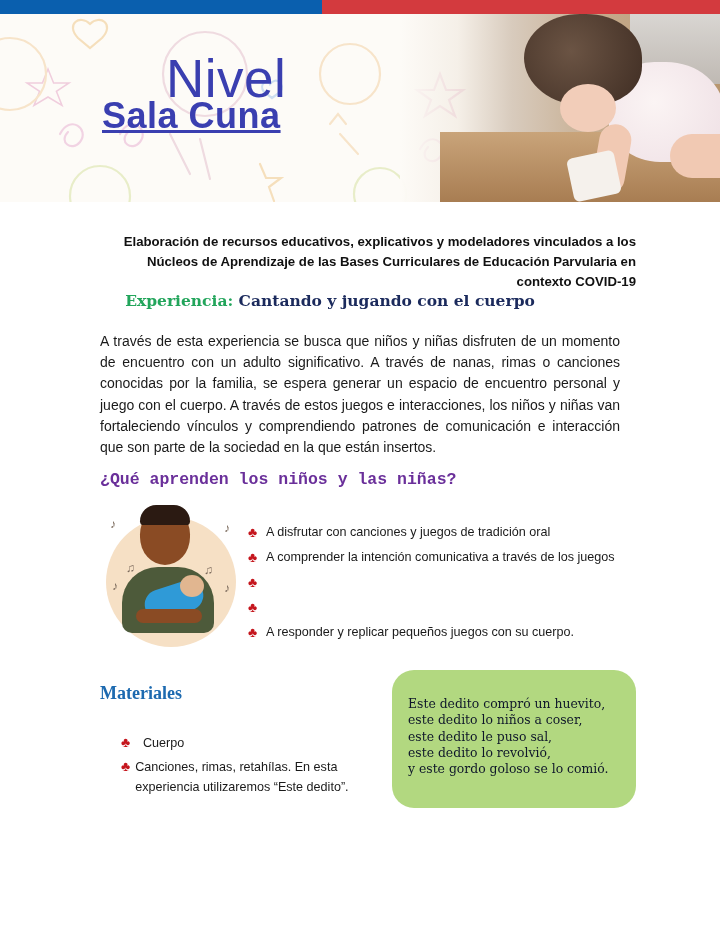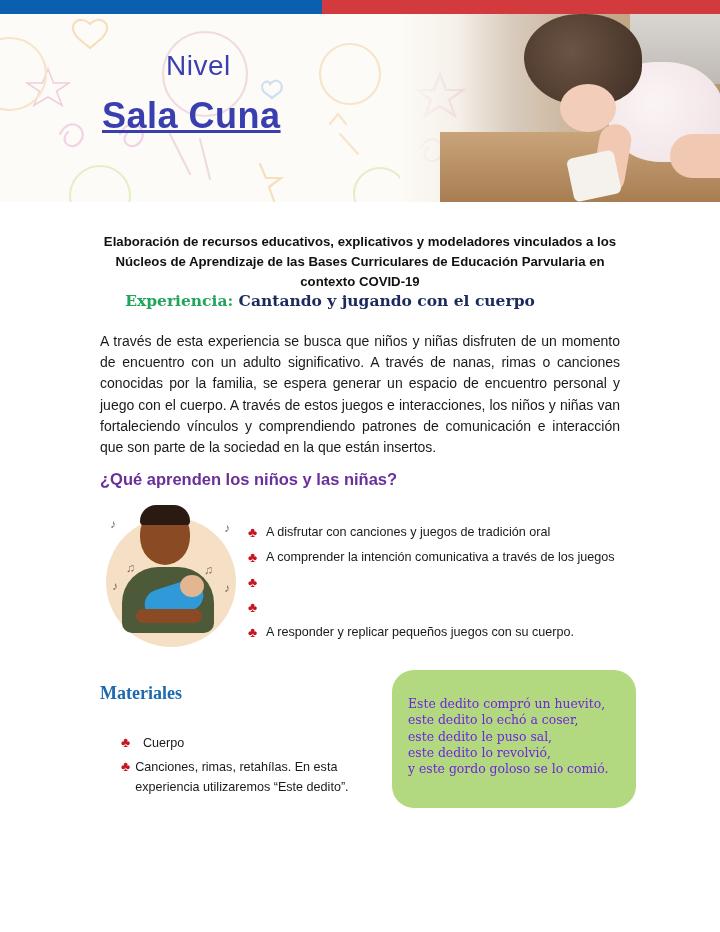--- a/index.html
+++ b/index.html
@@ -19,31 +19,31 @@
   }
   .banner-photo .wall { position: absolute; right: 0; top: 0; width: 90px; height: 70px; background: linear-gradient(180deg,#d9d6d2,#bfb9b3); }
   .banner-photo .floor { position: absolute; left: 40px; right: 0; bottom: 0; height: 70px; background: linear-gradient(180deg,#c9a47a,#a87d52); }
   .baby-hair { position: absolute; left: 124px; top: 0px; width: 118px; height: 92px; border-radius: 50% 50% 45% 55%; background: radial-gradient(circle at 40% 40%, #6b5444, #3e2c22); }
   .baby-face { position: absolute; left: 160px; top: 70px; width: 56px; height: 48px; border-radius: 50%; background: #f2cdb9; }
   .baby-body { position: absolute; left: 208px; top: 48px; width: 116px; height: 100px; border-radius: 40% 50% 40% 45%; background: radial-gradient(circle at 40% 40%, #fbf4f4, #eedfe4); }
   .baby-arm { position: absolute; left: 196px; top: 110px; width: 32px; height: 70px; border-radius: 18px; background: #f1c9b3; transform: rotate(10deg); }
   .baby-leg { position: absolute; left: 270px; top: 120px; width: 80px; height: 44px; border-radius: 24px; background: #f1c9b3; }
   .cloth { position: absolute; left: 170px; top: 140px; width: 48px; height: 44px; background: #f5f1ec; transform: rotate(-12deg); border-radius: 6px; }
 
-  .title-nivel { position: absolute; left: 166px; top: 52px; font-size: 28px; font-weight: 400; color: #3a3fb0; letter-spacing: 0.5px; line-height: 1; }
+  .title-nivel { position: absolute; left: 166px; top: 52px; font-size: 53px; font-weight: 400; color: #3a3fb0; letter-spacing: 0.5px; line-height: 1; }
   .title-sala { position: absolute; left: 102px; top: 98px; font-size: 36px; font-weight: 700; color: #3a3fb0; letter-spacing: 0.5px; line-height: 1; text-decoration: underline; }
 
-  .subtitle { position: absolute; left: 96px; top: 232px; width: 528px; text-align: center; font-weight: 700; font-size: 13.2px; line-height: 20px; color: #111; }
+  .subtitle { position: absolute; left: 108px; top: 232px; width: 528px; text-align: right; font-weight: 700; font-size: 13.2px; line-height: 20px; color: #111; }
   .exp-title { position: absolute; left: 0; top: 291px; width: 660px; text-align: center; font-family: "DejaVu Serif", serif; font-weight: 700; font-size: 15.5px; }
   .exp-label { color: #22a55b; }
   .exp-name { color: #1b2a5c; }
 
   .intro { position: absolute; left: 100px; top: 331px; width: 520px; text-align: justify; font-size: 14px; line-height: 21.2px; color: #1a1a1a; }
 
-  .h-learn { position: absolute; left: 100px; top: 470px; font-family: Liberation Sans, sans-serif; font-weight: 700; font-size: 16.5px; color: #6a2f9a; }
+  .h-learn { position: absolute; left: 100px; top: 470px; font-family: Liberation Mono, monospace; font-weight: 700; font-size: 16.5px; color: #6a2f9a; }
 
   .illus { position: absolute; left: 100px; top: 505px; width: 145px; height: 145px; }
   .illus .circle { position: absolute; left: 6px; top: 12px; width: 130px; height: 130px; border-radius: 50%; background: #f6e0c5; }
   .illus .head { position: absolute; left: 40px; top: 4px; width: 50px; height: 56px; border-radius: 45% 45% 50% 50%; background: #8a4b24; }
   .illus .hair { position: absolute; left: 40px; top: 0px; width: 50px; height: 20px; border-radius: 25px 25px 6px 6px; background: #2b1a12; }
   .illus .torso { position: absolute; left: 22px; top: 62px; width: 92px; height: 66px; border-radius: 36px 36px 10px 10px; background: #4d5a3a; }
   .illus .baby { position: absolute; left: 44px; top: 80px; width: 60px; height: 30px; border-radius: 16px; background: #2f9ad7; transform: rotate(-18deg); }
   .illus .babyhead { position: absolute; left: 80px; top: 70px; width: 24px; height: 22px; border-radius: 50%; background: #e1b690; }
   .illus .arm { position: absolute; left: 36px; top: 104px; width: 66px; height: 14px; border-radius: 8px; background: #8a4b24; }
   .note { position: absolute; font-size: 12px; color: #7b6a5c; }
@@ -51,21 +51,21 @@
   .learn-list { position: absolute; left: 248px; top: 520px; margin: 0; padding: 0; list-style: none; }
   .learn-list li { height: 24.8px; display: flex; align-items: center; font-size: 12.6px; color: #1a1a1a; }
   .club { color: #c5161d; font-size: 14px; width: 18px; display: inline-block; line-height: 1; }
 
   .h-mat { position: absolute; left: 100px; top: 683px; font-family: Liberation Serif, serif; font-weight: 700; font-size: 18px; color: #1d6ab0; }
   .mat-list { position: absolute; left: 121px; top: 733px; margin: 0; padding: 0; list-style: none; width: 250px; }
   .mat-list li { display: flex; align-items: flex-start; font-size: 12.6px; line-height: 20.5px; margin-bottom: 3px; color: #1a1a1a; }
   .mat-list .club { margin-top: 2px; margin-right: 4px; }
 
   .rhyme { position: absolute; left: 392px; top: 670px; width: 244px; height: 138px; background: #b2d880; border-radius: 22px; box-sizing: border-box; padding: 26px 0 0 16px; }
-  .rhyme div { font-family: "DejaVu Serif", serif; font-size: 12.4px; line-height: 16.3px; color: #6d28d9; white-space: nowrap; }
+  .rhyme div { font-family: "DejaVu Serif", serif; font-size: 12.4px; line-height: 16.3px; color: #0f172a; white-space: nowrap; }
 </style>
 </head>
 <body>
 
 <div class="topbar">
   <div class="blue"></div>
   <div class="red"></div>
 </div>
 
 <div class="banner">
@@ -159,17 +159,17 @@
       <span>Cuerpo</span>
     </li>
   <li>
       <span class="club">♣</span>
       <span>Canciones, rimas, retahílas. En esta experiencia utilizaremos “Este dedito”.</span>
     </li>
 </ul>
 
 <div class="rhyme">
   <div>Este dedito compró un huevito,</div>
-  <div>este dedito lo echó a coser,</div>
+  <div>este dedito lo niños a coser,</div>
   <div>este dedito le puso sal,</div>
   <div>este dedito lo revolvió,</div>
   <div>y este gordo goloso se lo comió.</div>
 </div>
 
 </body></html>

